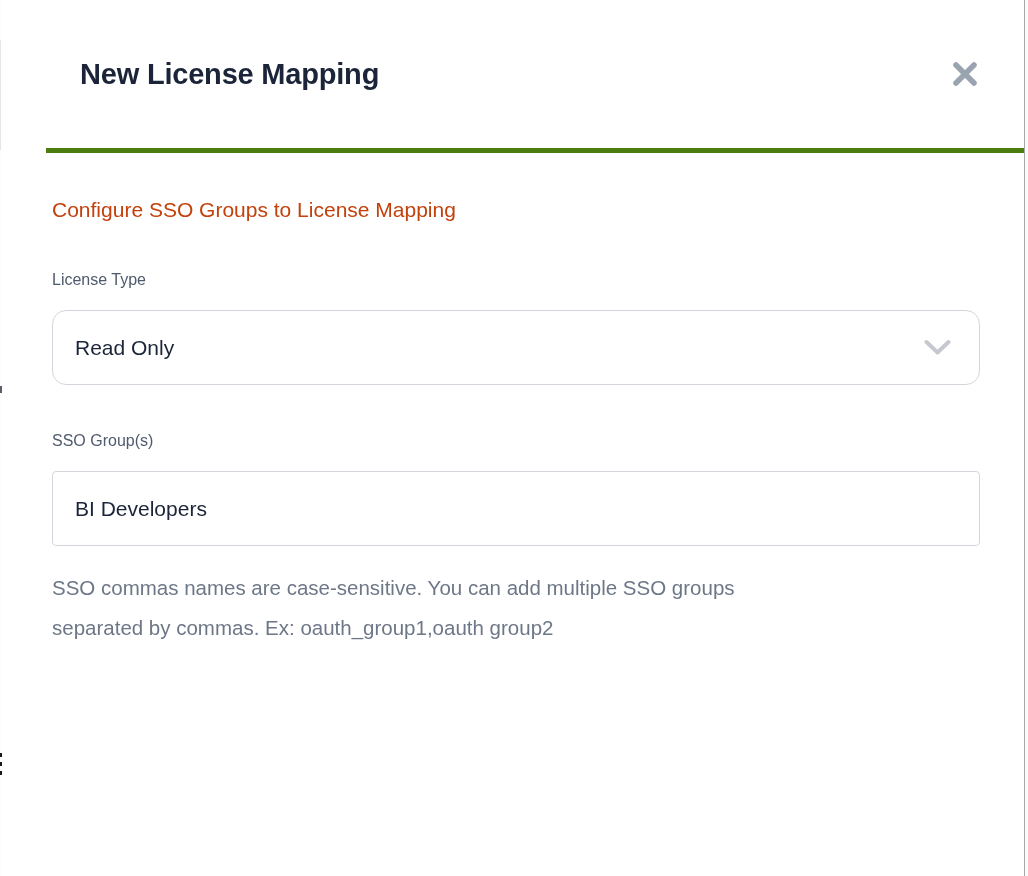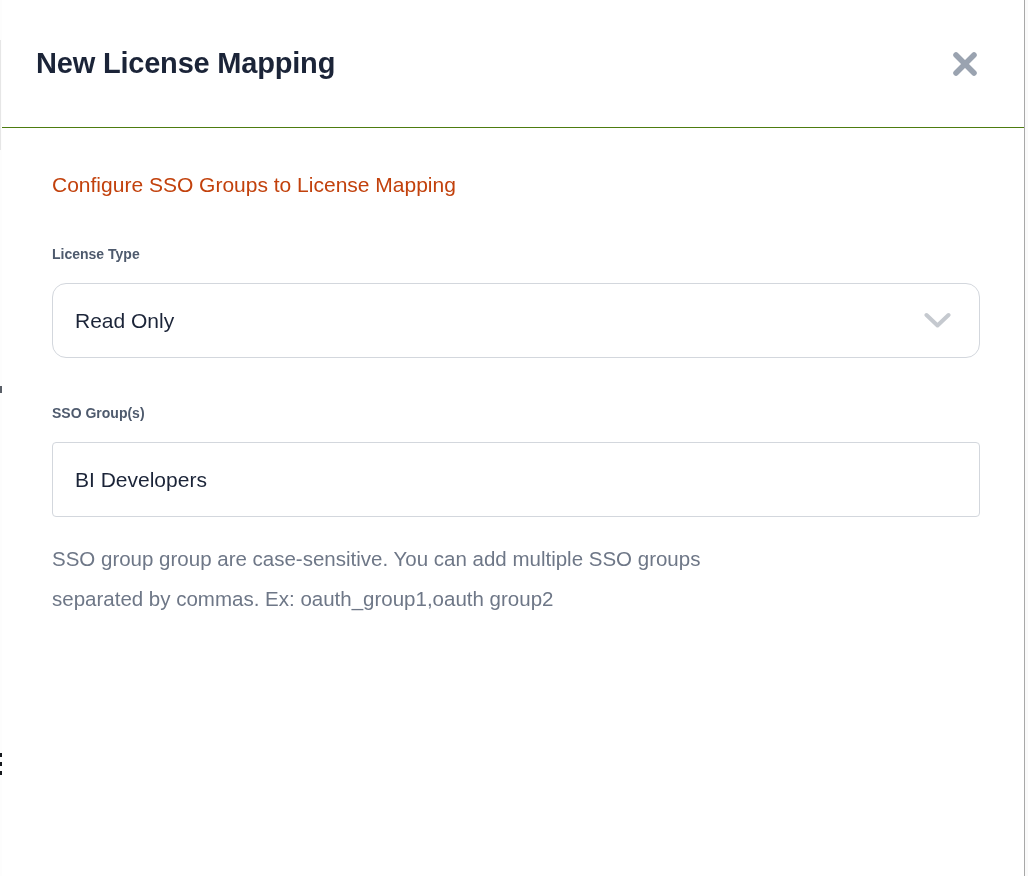--- a/index.html
+++ b/index.html
@@ -31,24 +31,25 @@
     position: absolute; right: 0; top: 0; width: 4px; height: 876px;
     background: #fafafa; border-left: 1px solid #a8a8a8; z-index: 3;
   }
 
   .modal {
     position: absolute; left: 2px; top: 0; width: 1022px; height: 876px;
     background: #ffffff; z-index: 2;
   }
 
   .modal-header {
-    height: 128px;
+    height: 153px;
     display: flex; align-items: center; justify-content: space-between;
     padding: 0 42px 0 34px;
-    border-bottom: 1px solid #4d7c0f;
+    border-bottom: 5px solid #4d7c0f;
+    margin-left: 44px;
   }
   .modal-title {
     font-size: 29px; font-weight: 700; color: #1b2438; letter-spacing: -0.2px;
   }
   .close-btn {
     background: none; border: none; cursor: pointer;
     width: 34px; height: 34px; display: flex; align-items: center; justify-content: center;
     padding: 0;
   }
   .close-btn svg { display: block; }
@@ -56,21 +57,21 @@
   .modal-body { padding: 0 50px; }
 
   .description {
     margin-top: 43px;
     font-size: 21px; color: #c2410c; line-height: 28px;
   }
 
   .field-group { margin-top: 47px; }
   .field-label {
     display: block;
-    font-size: 14px; font-weight: 700; color: #4e5a6d;
+    font-size: 16px; font-weight: 400; color: #4e5a6d;
     margin-bottom: 21px;
   }
 
   .select-box {
     width: 928px; height: 75px;
     border: 1px solid #d3d7dd; border-radius: 14px;
     background: #ffffff;
     display: flex; align-items: center; justify-content: space-between;
     padding: 0 28px 0 22px;
     cursor: pointer;
@@ -130,21 +131,21 @@
           <svg class="chevron" width="27" height="17" viewBox="0 0 27 17">
             <polyline points="2.5,3 13.5,13.5 24.5,3" fill="none" stroke="#c5c9cf" stroke-width="4" stroke-linecap="round" stroke-linejoin="round"></polyline>
           </svg>
         </div>
       </div>
 
       <div class="field-group">
         <label class="field-label">SSO Group(s)</label>
         <input type="text" class="text-input" value="BI Developers" style="">
         <p class="helper">
-          <span class="line">SSO group group are case-sensitive. You can add multiple SSO groups</span>
+          <span class="line">SSO commas names are case-sensitive. You can add multiple SSO groups</span>
           <span class="line">separated by commas. Ex: oauth_group1,oauth group2</span>
         </p>
       </div>
 
     </div>
   </div>
 
   <div class="right-edge"></div>
 
 </div>

